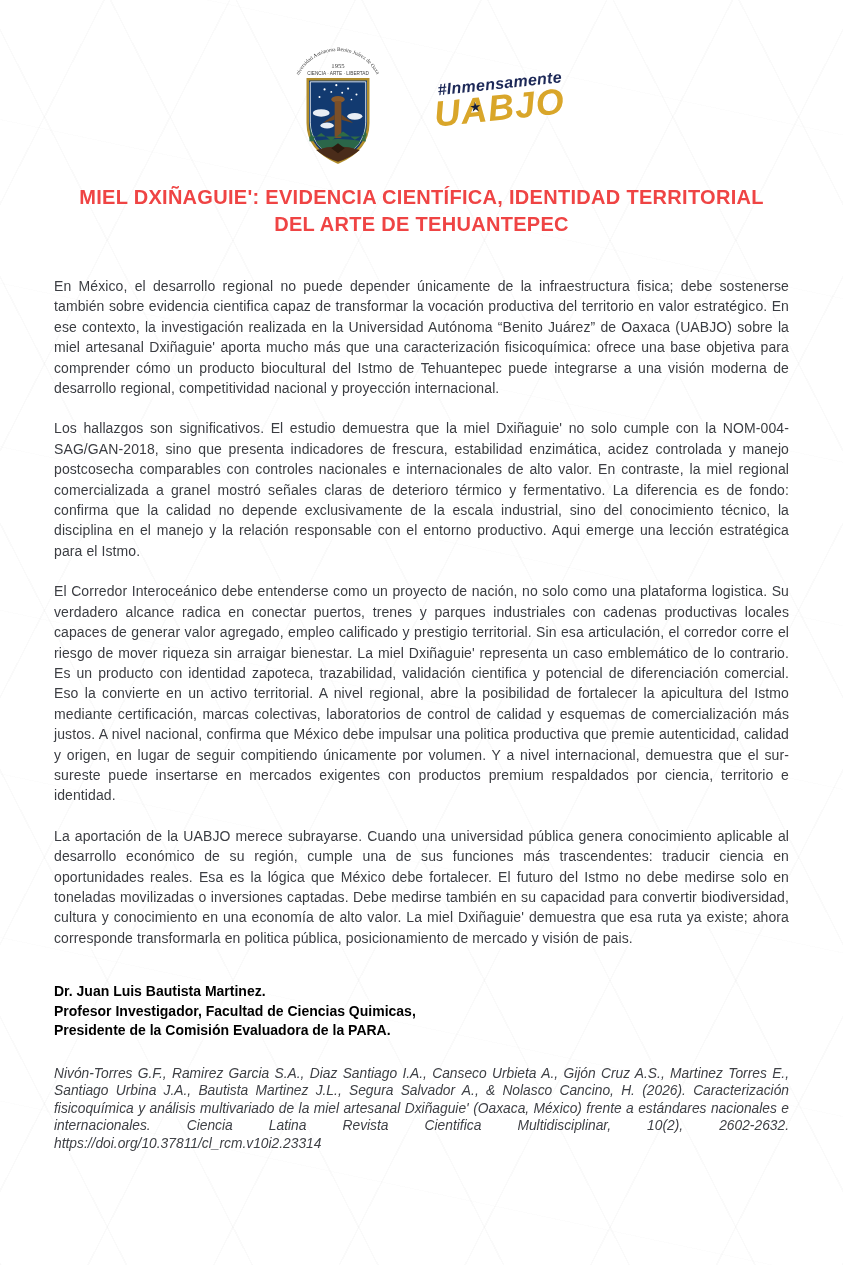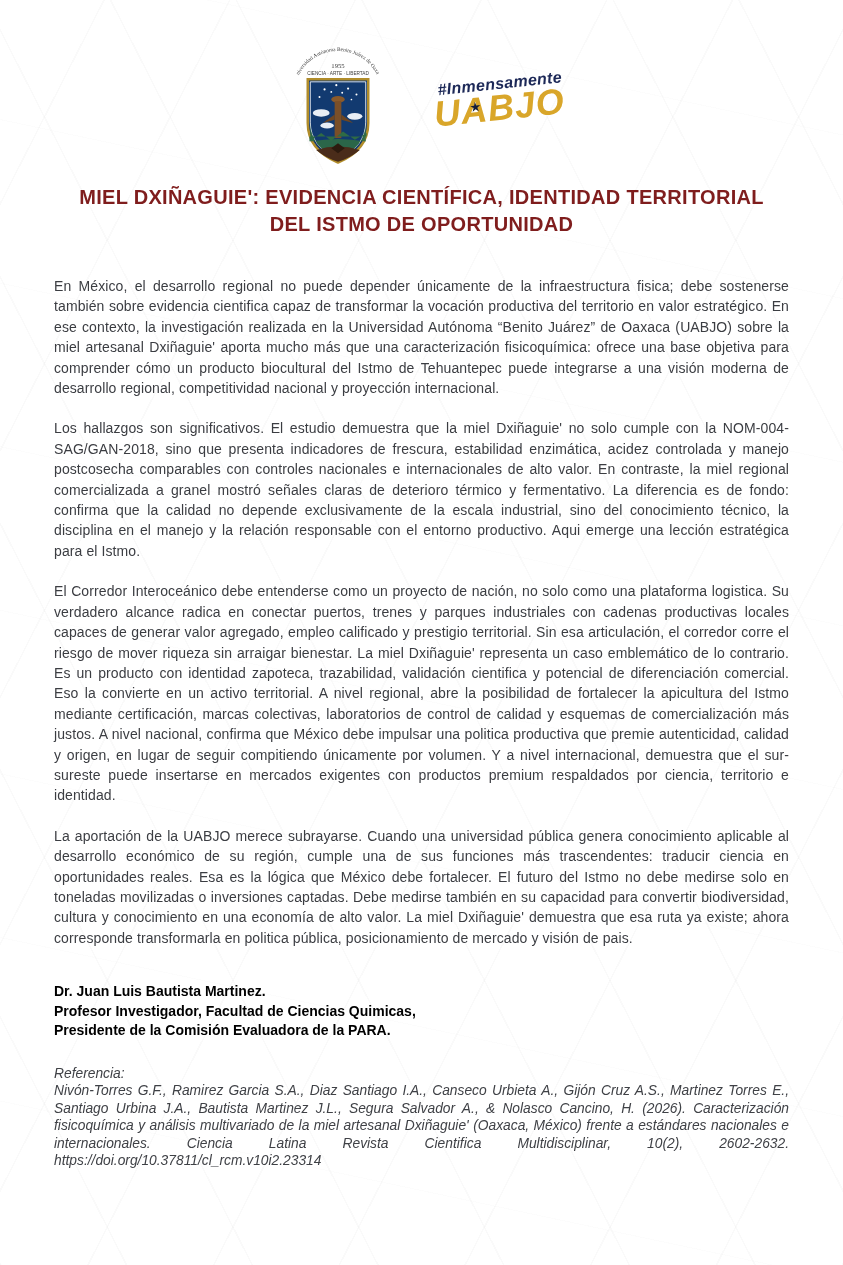--- a/index.html
+++ b/index.html
@@ -41,21 +41,21 @@
     font-size:36px; letter-spacing:1px; line-height:0.95; margin-top:-2px;
   }
   .brand .star {
     position:absolute; left:36px; top:22px;
     font-size:13px; color:#141c38; font-style:normal;
   }
 
   
   .title-block { text-align:center; margin-top:16px; }
   .title-line {
-    color:#7f1d1d; font-weight:800; font-size:20px;
+    color:#ef4444; font-weight:800; font-size:20px;
     line-height:27px; letter-spacing:0.3px;
   }
   .byline {
     color:#d5a21f; font-weight:800; font-size:18px;
     line-height:24px; margin-top:2px; letter-spacing:0.2px;
   }
 
   
   .body-text { margin-top:38px; }
   .body-text p {
@@ -133,36 +133,35 @@
         <div class="hashtag">#Inmensamente</div>
         <div class="brandname">UABJO</div>
         <span class="star">★</span>
       </div>
 
     </header>
 
     <section class="title-block">
       <h1>
         <div class="title-line">MIEL DXIÑAGUIE': EVIDENCIA CIENTÍFICA, IDENTIDAD TERRITORIAL</div>
-        <div class="title-line">DEL ISTMO DE OPORTUNIDAD</div>
+        <div class="title-line">DEL ARTE DE TEHUANTEPEC</div>
       </h1>
     </section>
 
     <main class="body-text">
       <p>En México, el desarrollo regional no puede depender únicamente de la infraestructura fisica; debe sostenerse también sobre evidencia cientifica capaz de transformar la vocación productiva del territorio en valor estratégico. En ese contexto, la investigación realizada en la Universidad Autónoma “Benito Juárez” de Oaxaca (UABJO) sobre la miel artesanal Dxiñaguie' aporta mucho más que una caracterización fisicoquímica: ofrece una base objetiva para comprender cómo un producto biocultural del Istmo de Tehuantepec puede integrarse a una visión moderna de desarrollo regional, competitividad nacional y proyección internacional.</p>
       <p>Los hallazgos son significativos. El estudio demuestra que la miel Dxiñaguie' no solo cumple con la NOM-004-SAG/GAN-2018, sino que presenta indicadores de frescura, estabilidad enzimática, acidez controlada y manejo postcosecha comparables con controles nacionales e internacionales de alto valor. En contraste, la miel regional comercializada a granel mostró señales claras de deterioro térmico y fermentativo. La diferencia es de fondo: confirma que la calidad no depende exclusivamente de la escala industrial, sino del conocimiento técnico, la disciplina en el manejo y la relación responsable con el entorno productivo. Aqui emerge una lección estratégica para el Istmo.</p>
       <p>El Corredor Interoceánico debe entenderse como un proyecto de nación, no solo como una plataforma logistica. Su verdadero alcance radica en conectar puertos, trenes y parques industriales con cadenas productivas locales capaces de generar valor agregado, empleo calificado y prestigio territorial. Sin esa articulación, el corredor corre el riesgo de mover riqueza sin arraigar bienestar. La miel Dxiñaguie' representa un caso emblemático de lo contrario. Es un producto con identidad zapoteca, trazabilidad, validación cientifica y potencial de diferenciación comercial. Eso la convierte en un activo territorial. A nivel regional, abre la posibilidad de fortalecer la apicultura del Istmo mediante certificación, marcas colectivas, laboratorios de control de calidad y esquemas de comercialización más justos. A nivel nacional, confirma que México debe impulsar una politica productiva que premie autenticidad, calidad y origen, en lugar de seguir compitiendo únicamente por volumen. Y a nivel internacional, demuestra que el sur-sureste puede insertarse en mercados exigentes con productos premium respaldados por ciencia, territorio e identidad.</p>
       <p>La aportación de la UABJO merece subrayarse. Cuando una universidad pública genera conocimiento aplicable al desarrollo económico de su región, cumple una de sus funciones más trascendentes: traducir ciencia en oportunidades reales. Esa es la lógica que México debe fortalecer. El futuro del Istmo no debe medirse solo en toneladas movilizadas o inversiones captadas. Debe medirse también en su capacidad para convertir biodiversidad, cultura y conocimiento en una economía de alto valor. La miel Dxiñaguie' demuestra que esa ruta ya existe; ahora corresponde transformarla en politica pública, posicionamiento de mercado y visión de pais.</p>
     </main>
 
     <section class="signature">
       <div class="sig-line">Dr. Juan Luis Bautista Martinez.</div>
       <div class="sig-line">Profesor Investigador, Facultad de Ciencias Quimicas,</div>
       <div class="sig-line">Presidente de la Comisión Evaluadora de la PARA.</div>
     </section>
 
     <section class="reference">
-      <div class="ref-label">Referencia:</div>
       <div class="ref-text">Nivón-Torres G.F., Ramirez Garcia S.A., Diaz Santiago I.A., Canseco Urbieta A., Gijón Cruz A.S., Martinez Torres E., Santiago Urbina J.A., Bautista Martinez J.L., Segura Salvador A., &amp; Nolasco Cancino, H. (2026). Caracterización fisicoquímica y análisis multivariado de la miel artesanal Dxiñaguie' (Oaxaca, México) frente a estándares nacionales e internacionales. Ciencia Latina Revista Cientifica Multidisciplinar, 10(2), 2602-2632. https://doi.org/10.37811/cl_rcm.v10i2.23314</div>
     </section>
 
   </div>
 </div>
 
 </body></html>

